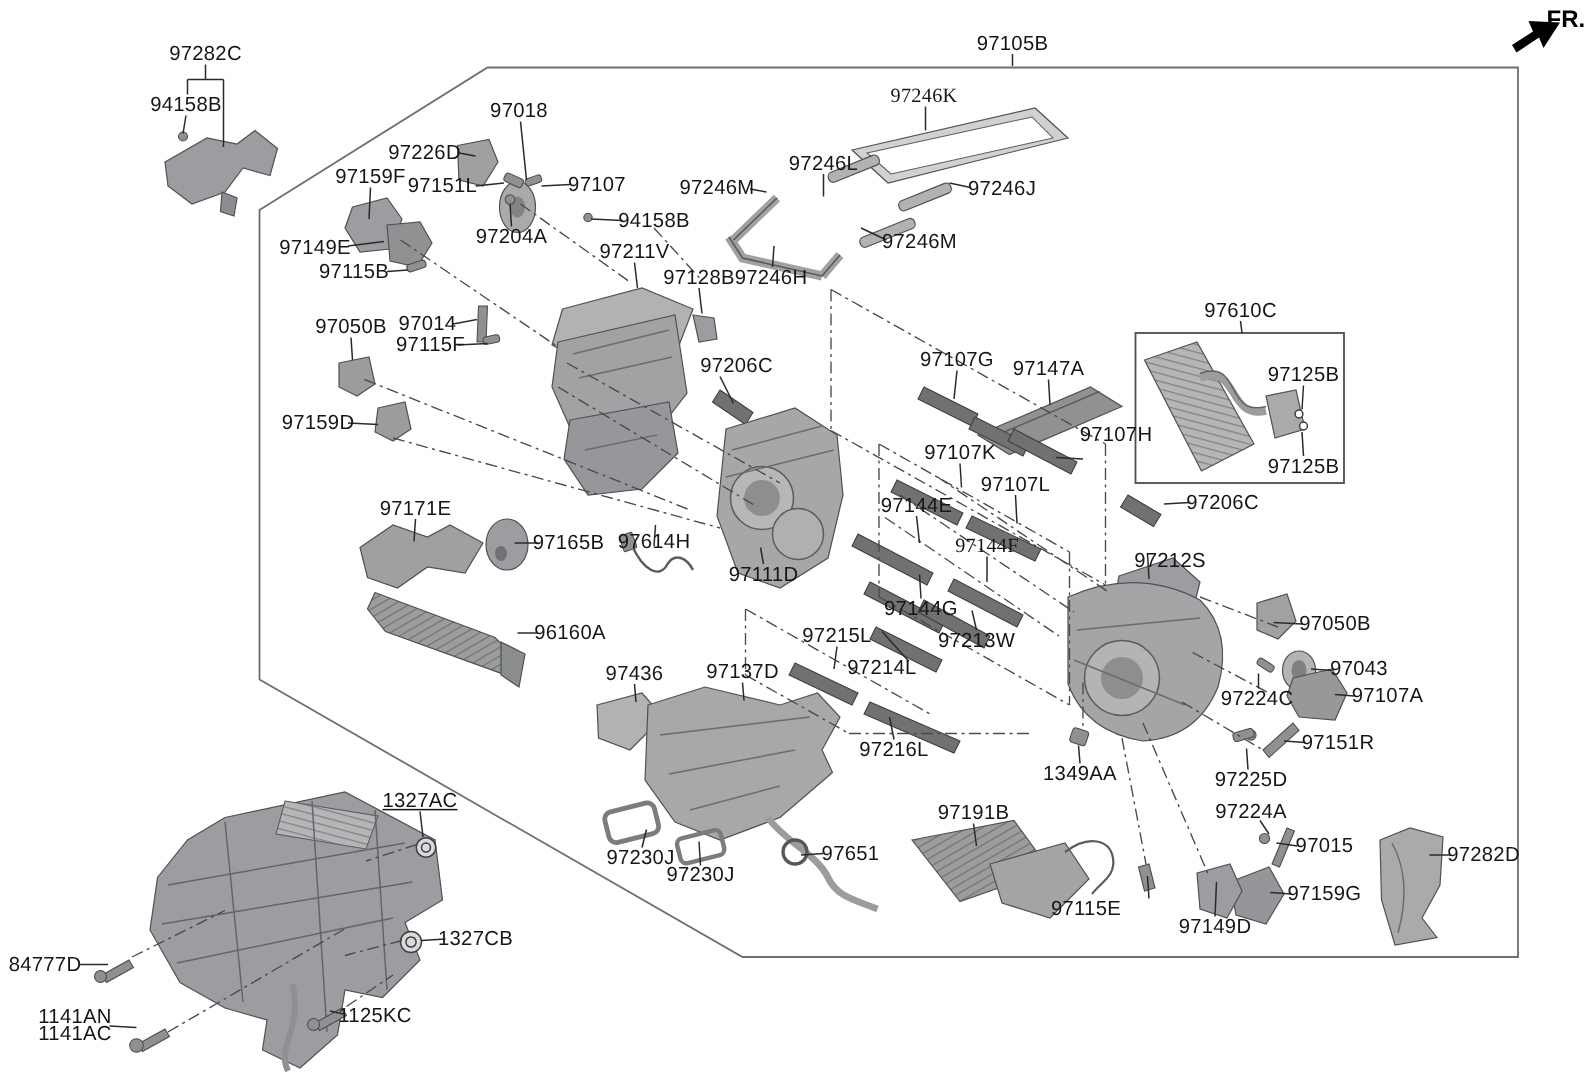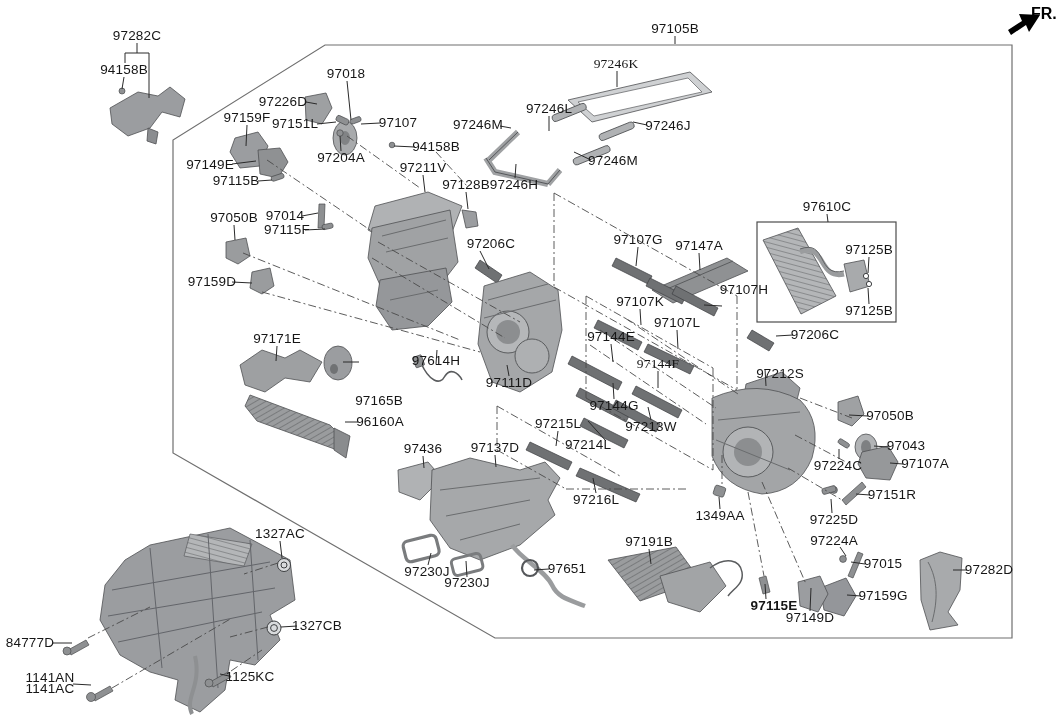--- a/index.html
+++ b/index.html
@@ -317,37 +317,37 @@
       <div class="plabel" style="left: 596px; top: 500px;">97216L</div>
       <div class="plabel" style="left: 720px; top: 516px;">1349AA</div>
       <div class="plabel" style="left: 649px; top: 542px;">97191B</div>
       <div class="plabel" style="left: 423px; top: 449px;">97436</div>
       <div class="plabel" style="left: 495px; top: 448px;">97137D</div>
       <div class="plabel" style="left: 234px; top: 218px;">97050B</div>
       <div class="plabel" style="left: 285px; top: 216px;">97014</div>
       <div class="plabel" style="left: 287px; top: 230px;">97115F</div>
       <div class="plabel" style="left: 212px; top: 282px;">97159D</div>
       <div class="plabel" style="left: 277px; top: 339px; text-align: center;">97171E</div>
-      <div class="plabel" style="left: 379px; top: 362px; margin-top: 39px;">97165B</div>
+      <div class="plabel" style="left: 379px; top: 362px;">97165B</div>
       <div class="plabel" style="left: 436px; top: 343px; margin-top: 18px;">97614H</div>
       <div class="plabel" style="left: 509px; top: 383px;">97111D</div>
       <div class="plabel" style="left: 380px; top: 422px;">96160A</div>
       <div class="plabel" style="left: 890px; top: 416px;">97050B</div>
       <div class="plabel" style="left: 906px; top: 446px;">97043</div>
       <div class="plabel" style="left: 838px; top: 466px;">97224C</div>
       <div class="plabel" style="left: 925px; top: 464px;">97107A</div>
       <div class="plabel" style="left: 892px; top: 495px;">97151R</div>
       <div class="plabel" style="left: 834px; top: 520px;">97225D</div>
       <div class="plabel" style="left: 834px; top: 541px;">97224A</div>
       <div class="plabel" style="left: 883px; top: 564px;">97015</div>
       <div class="plabel" style="left: 989px; top: 570px;">97282D</div>
       <div class="plabel" style="left: 883px; top: 596px;">97159G</div>
-      <div class="plabel" style="left: 774px; top: 606px; font-weight: bold;">97115E</div>
+      <div class="plabel" style="left: 724px; top: 606px;">97115E</div>
       <div class="plabel" style="left: 810px; top: 618px;">97149D</div>
-      <div class="plabel" style="left: 280px; top: 534px;">1327AC</div>
+      <div class="plabel" style="left: 280px; top: 534px; text-decoration: underline;">1327AC</div>
       <div class="plabel" style="left: 317px; top: 626px;">1327CB</div>
       <div class="plabel" style="left: 30px; top: 643px;">84777D</div>
       <div class="plabel" style="left: 50px; top: 678px;">1141AN</div>
       <div class="plabel" style="left: 50px; top: 689px; text-align: right;">1141AC</div>
       <div class="plabel" style="left: 250px; top: 677px;">1125KC</div>
       <div class="plabel" style="left: 427px; top: 572px;">97230J</div>
       <div class="plabel" style="left: 467px; top: 583px;">97230J</div>
       <div class="plabel" style="left: 567px; top: 569px;">97651</div>
     </div>
 

